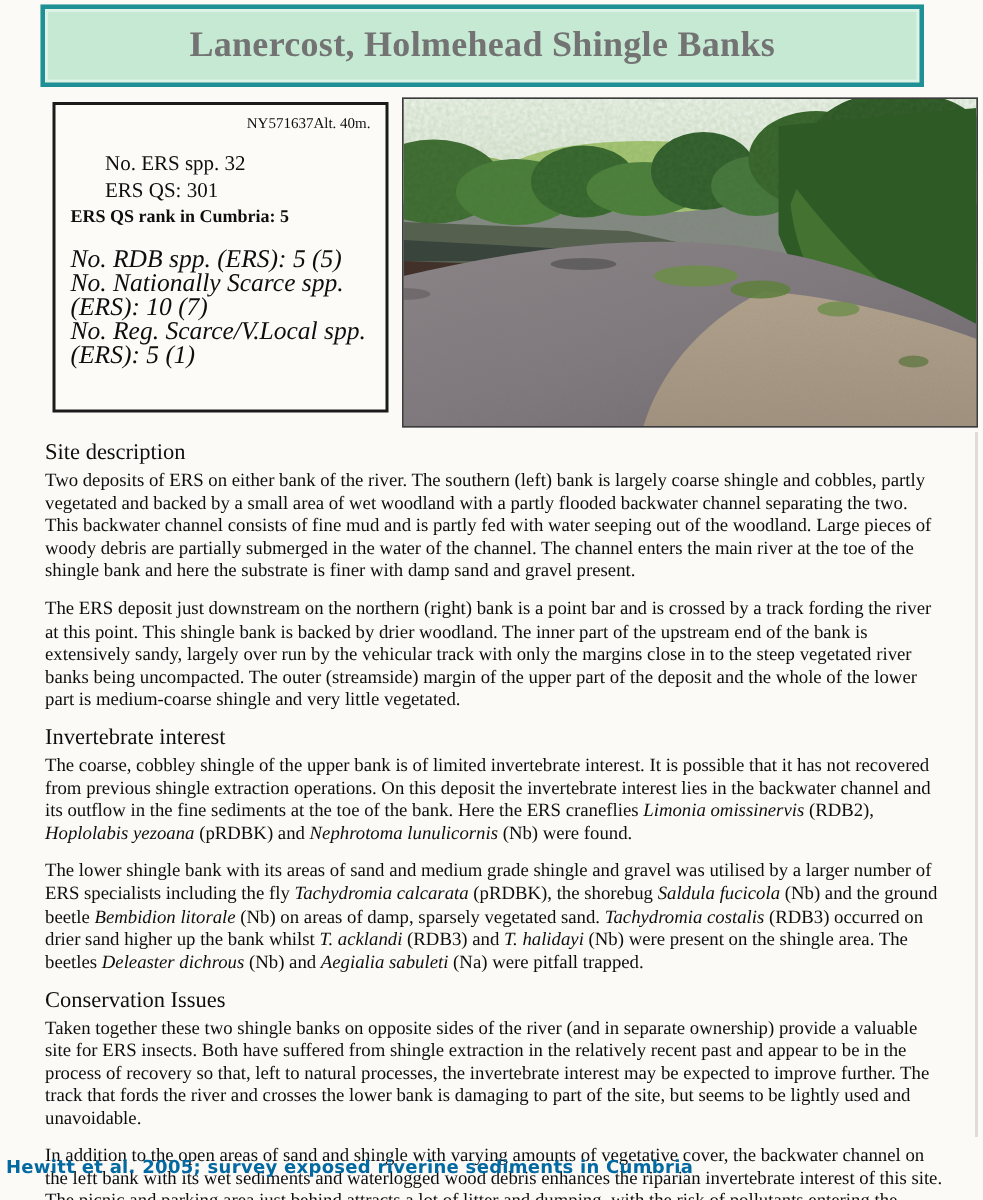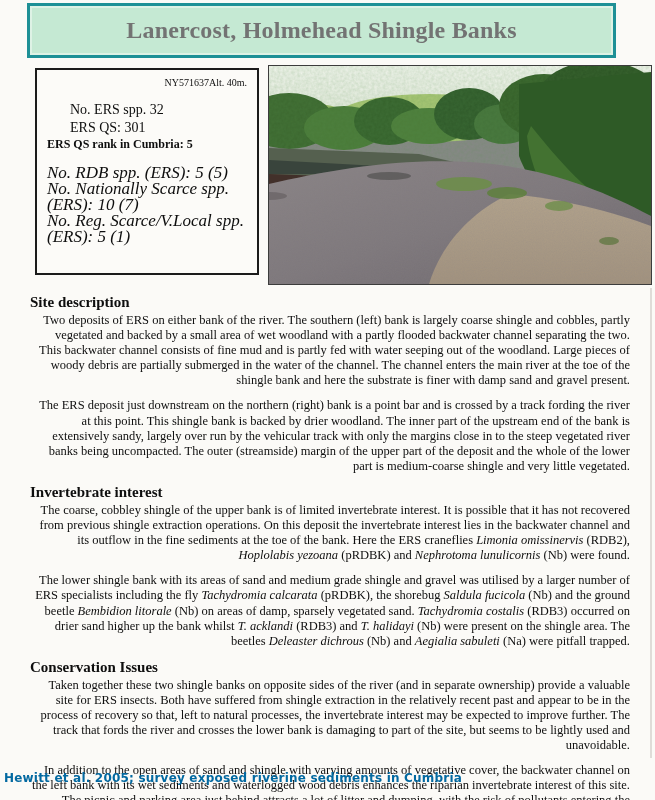--- a/index.html
+++ b/index.html
@@ -28,23 +28,23 @@
   .ib-rank { font-weight:bold; font-size:12px; margin:0 0 13px 0; }
   .ib-small { font-size:17px; line-height:16px;font-style:italic; }
 
   .photo {
     position:absolute; left:268px; top:65px; width:382px; height:218px;
     border:1px solid #3c3c3c; background:#888; overflow:hidden;
   }
   .photo svg { display:block; }
 
   .sections { position:absolute; left:30px; top:294px; width:600px; }
-  .sections h2 { font-size:15px; font-weight:bold; margin:0 0 2px 0; }
+  .sections h2 { font-size:15px; font-weight:normal; margin:0 0 2px 0; }
   .sections section + section h2 { margin-top:7px; }
-  .sections p { font-size:12.5px; line-height:15.1px; margin:0 0 10px 0; text-align:right; }
+  .sections p { font-size:12.5px; line-height:15.1px; margin:0 0 10px 0; text-align:left; }
 
   .caption {
     position:absolute; left:4px; top:771px; width:640px;
     font-family:"DejaVu Sans", sans-serif; font-size:12px; color:#0369a1;
     letter-spacing:0.2px;
     font-weight:bold;
   }
   .scan-edge {
     position:absolute; right:3px; top:288px; width:2px; height:470px;
     background:#d8d5d0; opacity:.8;

